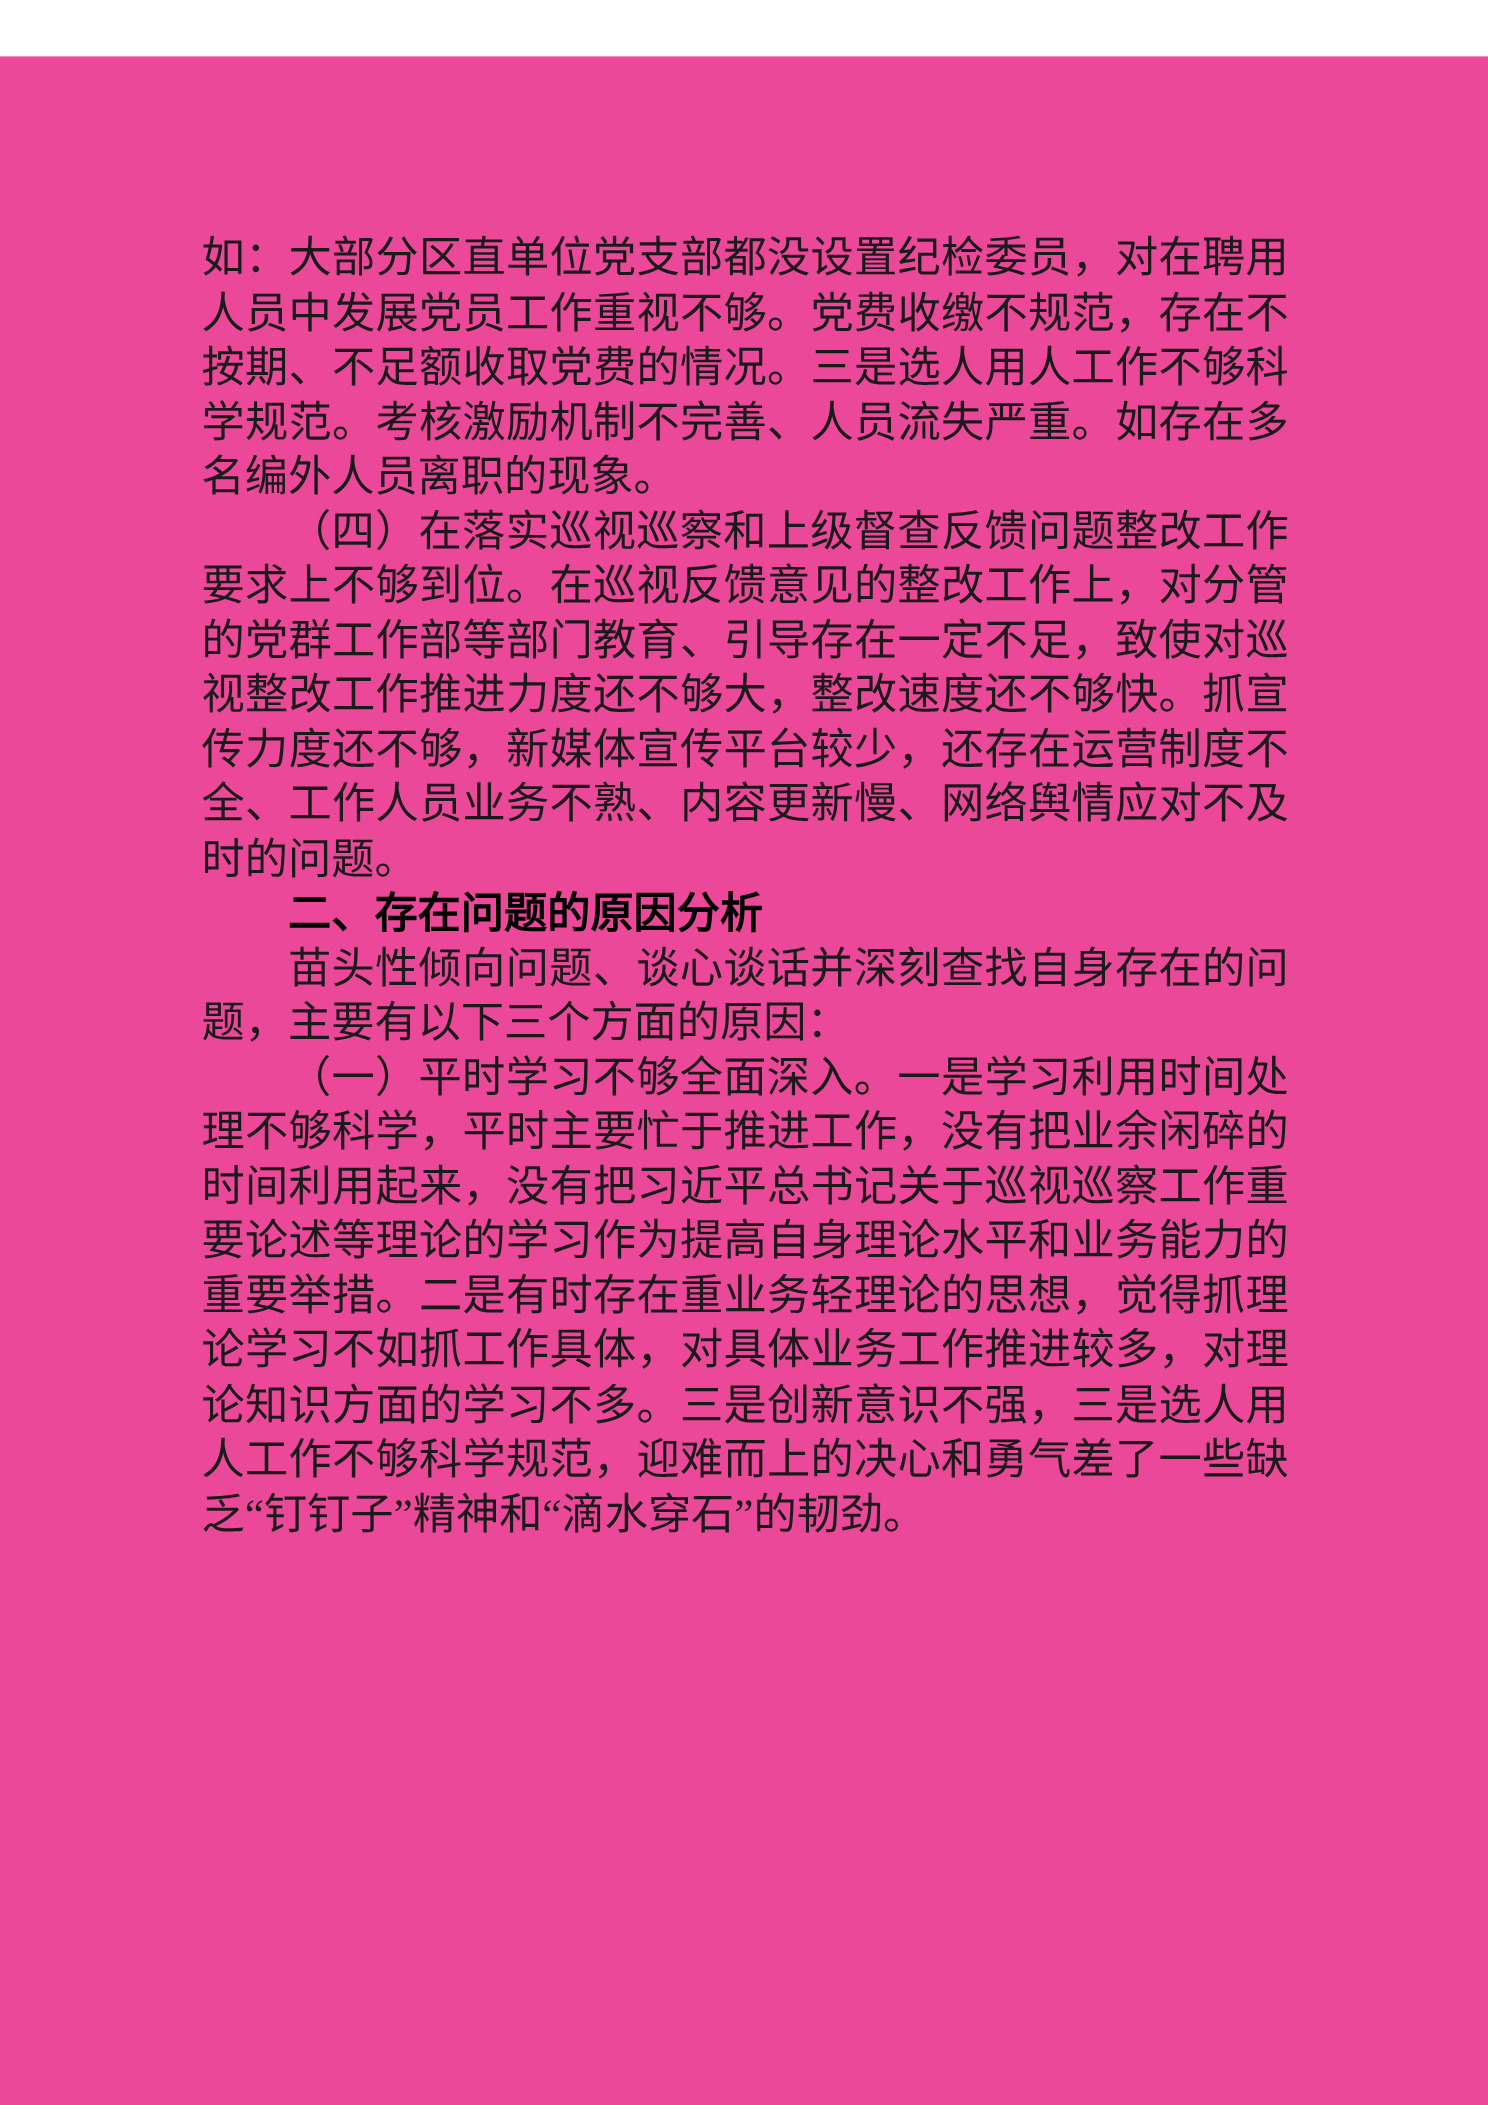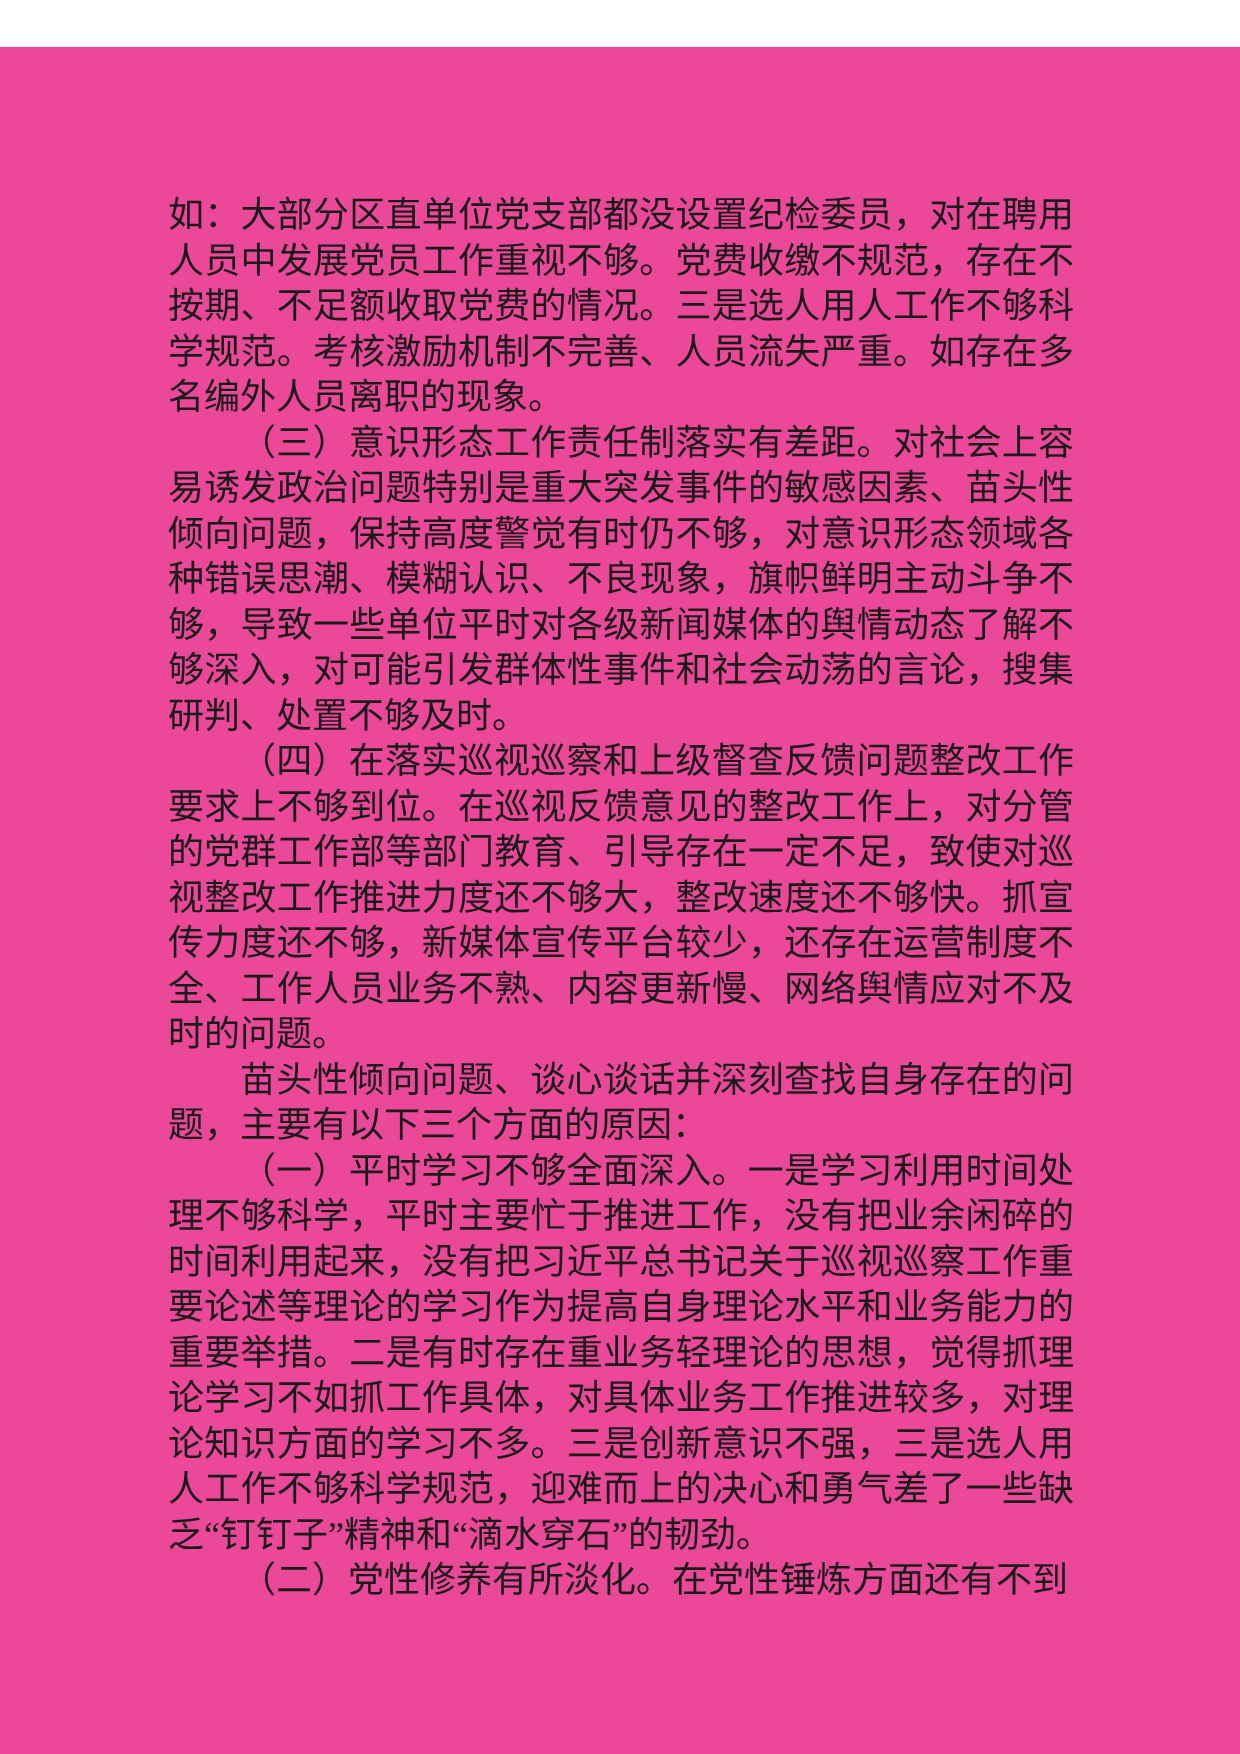--- a/index.html
+++ b/index.html
@@ -41,19 +41,18 @@
     font-weight: 700;
     color: #000000;
   }
 </style>
 </head>
 <body>
 
 <div class="page">
   <div class="text-block">
     <p class="para no-indent">如：大部分区直单位党支部都没设置纪检委员，对在聘用人员中发展党员工作重视不够。党费收缴不规范，存在不按期、不足额收取党费的情况。三是选人用人工作不够科学规范。考核激励机制不完善、人员流失严重。如存在多名编外人员离职的现象。</p>
-    <p class="para">（三）意识形态工作责任制落实有差距。对社会上容易诱发政治问题特别是重大突发事件的敏感因素、苗头性倾向问题，保持高度警觉有时仍不够，对意识形态领域各种错误思潮、模糊认识、不良现象，旗帜鲜明主动斗争不够，导致一些单位平时对各级新闻媒体的舆情动态了解不够深入，对可能引发群体性事件和社会动荡的言论，搜集研判、处置不够及时。</p>
     <p class="para">（四）在落实巡视巡察和上级督查反馈问题整改工作要求上不够到位。在巡视反馈意见的整改工作上，对分管的党群工作部等部门教育、引导存在一定不足，致使对巡视整改工作推进力度还不够大，整改速度还不够快。抓宣传力度还不够，新媒体宣传平台较少，还存在运营制度不全、工作人员业务不熟、内容更新慢、网络舆情应对不及时的问题。</p>
+    <p class="para heading">二、存在问题的原因分析</p>
     <p class="para">苗头性倾向问题、谈心谈话并深刻查找自身存在的问题，主要有以下三个方面的原因：</p>
     <p class="para">（一）平时学习不够全面深入。一是学习利用时间处理不够科学，平时主要忙于推进工作，没有把业余闲碎的时间利用起来，没有把习近平总书记关于巡视巡察工作重要论述等理论的学习作为提高自身理论水平和业务能力的重要举措。二是有时存在重业务轻理论的思想，觉得抓理论学习不如抓工作具体，对具体业务工作推进较多，对理论知识方面的学习不多。三是创新意识不强，三是选人用人工作不够科学规范，迎难而上的决心和勇气差了一些缺乏“钉钉子”精神和“滴水穿石”的韧劲。</p>
-    <p class="para">（二）党性修养有所淡化。在党性锤炼方面还有不到</p>
   </div>
 </div>
 
 </body></html>

